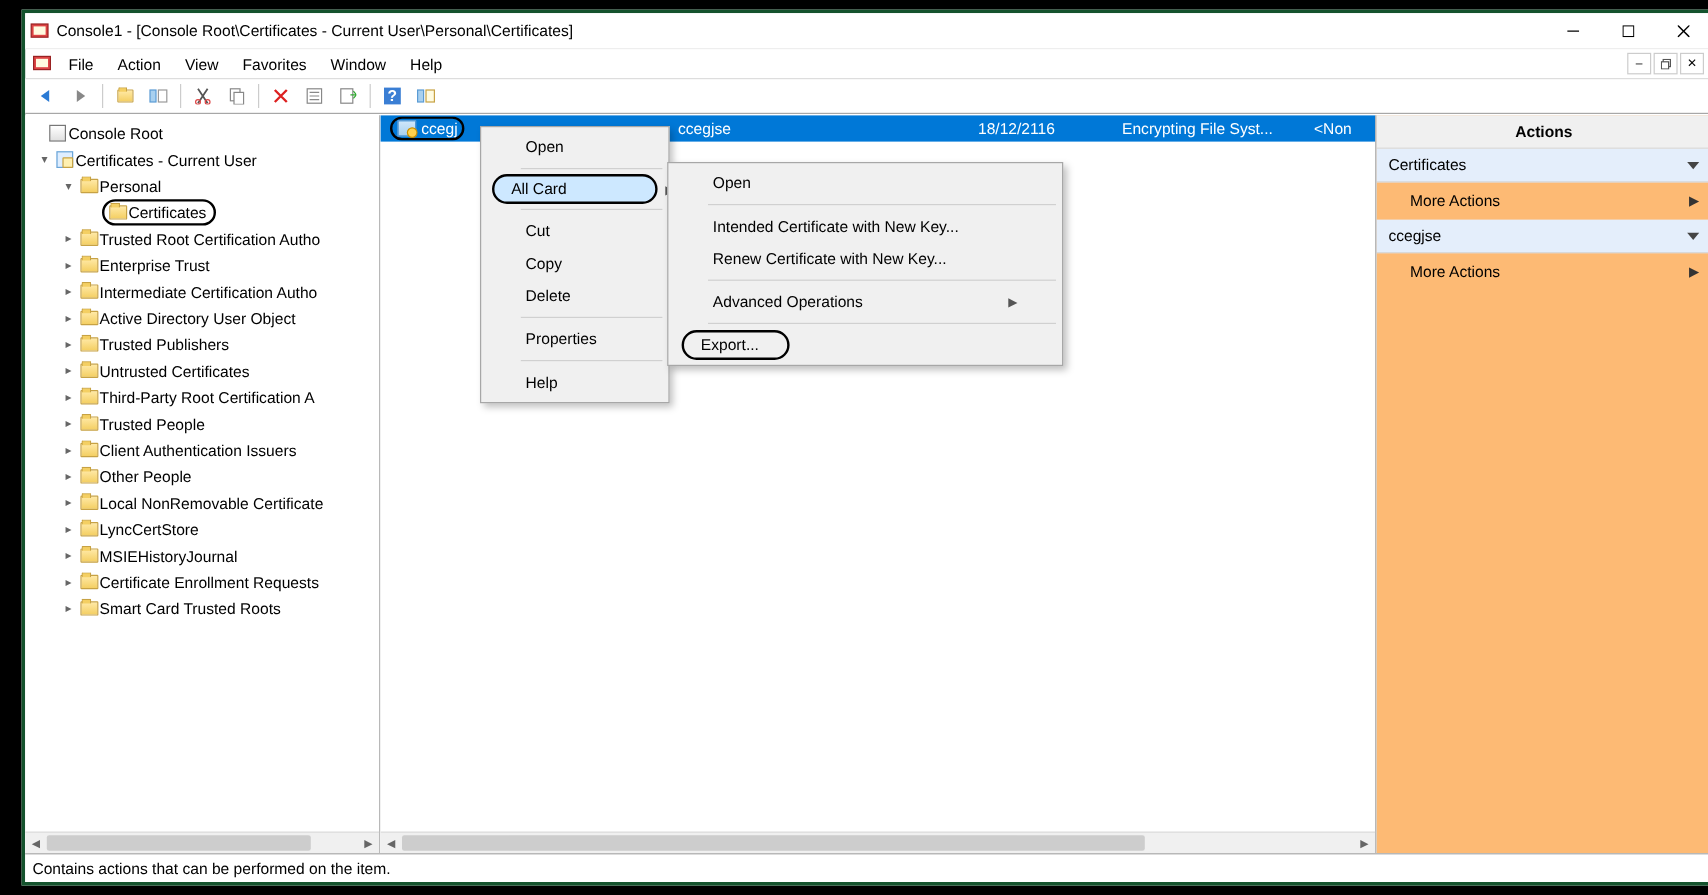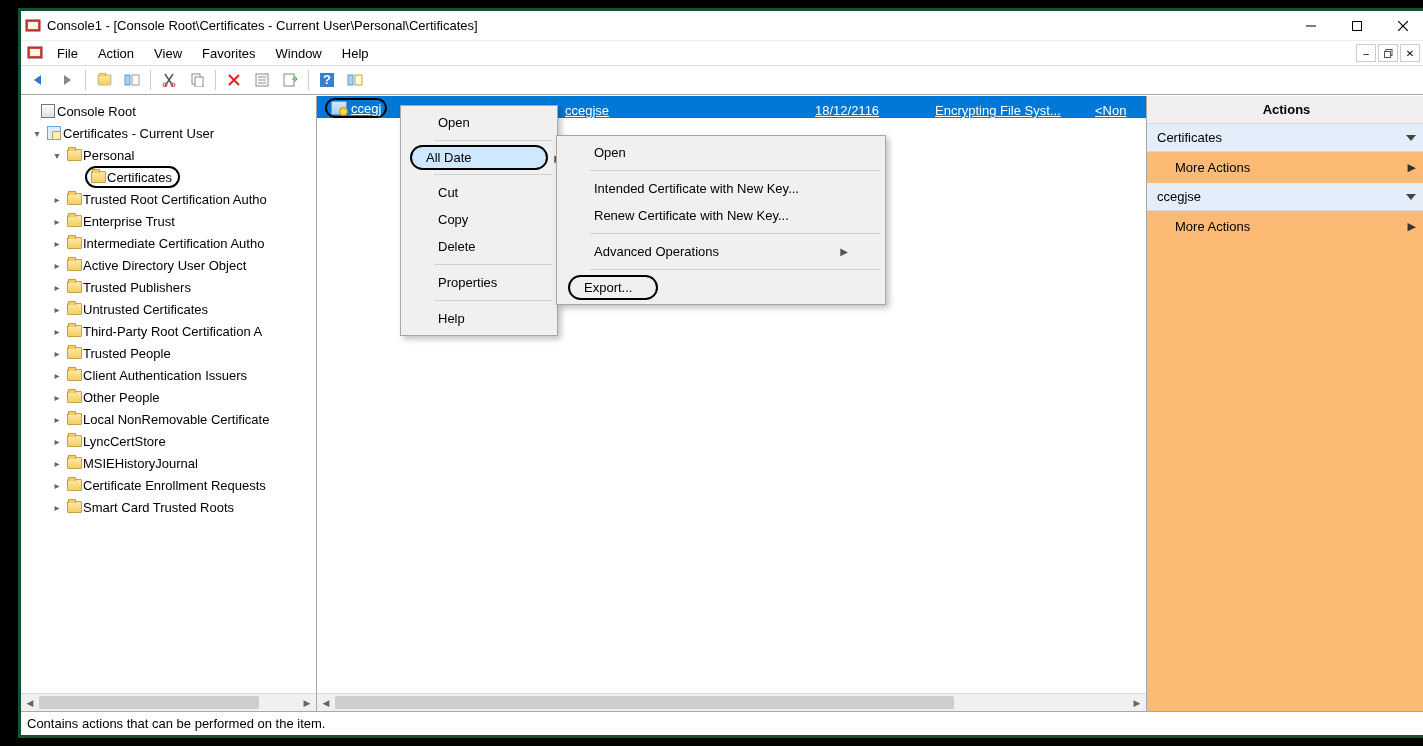--- a/index.html
+++ b/index.html
@@ -43,21 +43,21 @@
 .cert-user-icon { width:14px; height:14px; background:#dfeeff; border:1px solid #6aa5d8; position:relative;}
 .cert-user-icon::after{content:""; position:absolute; bottom:-1px; right:-1px; width:7px;height:7px; background:#fff0b0; border:1px solid #c7a244; border-radius:1px;}
 
 .tree .highlight-oval { border: 2px solid #000; border-radius: 11px; padding: 0 6px 0 2px; display:inline-flex; align-items:center; height:22px;}
 
 
 .list-header { display: flex; height: 28px; border-bottom: 1px solid #d8d8d8; background:#fff;}
 .list-header .col { padding: 5px 8px; border-right: 1px solid #e4e4e4; font-size:13px; color:#000; position:relative; display:flex; align-items:center;}
 .col.sort::after { content: ""; position:absolute; top: -1px; left: 50%; transform: translateX(-50%); width:0;height:0; border-left:5px solid transparent; border-right:5px solid transparent; border-bottom:5px solid #555;}
 .list-body { position:relative; }
-.list-row { display: flex; height: 22px; align-items:flex-end;text-decoration:underline; }
+.list-row { display: flex; height: 22px; align-items:center; }
 .list-row.selected { background: #0078d7; color: #fff; }
 .list-row .cell { padding: 0 8px; overflow:hidden; white-space:nowrap; font-size:13px;}
 .list-row .cell.first { display:flex; align-items:center; }
 .cert-icon { width:16px;height:14px; background:linear-gradient(#cfe7fa,#a8d0ef); border:1px solid #5a9bd4; border-radius:1px; margin-right:4px; display:inline-block; position:relative;}
 .cert-icon::after{content:""; position:absolute; bottom:-2px; right:-2px; width:7px; height:7px; border-radius:50%; background:#ffd24d; border:1px solid #c98f00;}
 .first-oval { border:2px solid #000; border-radius:11px; padding:0 4px; display:inline-flex; align-items:center; height:20px; background:#0078d7;}
 
 
 .ctx-menu { position: absolute; background: #f0f0f0; border: 1px solid #a7a7a7; box-shadow: 3px 3px 6px rgba(0,0,0,0.25); padding: 3px; z-index: 100; margin-top: 13px;}
 .ctx-item { padding: 6px 34px 6px 34px; cursor: default; position:relative; font-size:13px; display:flex; align-items:center; justify-content:space-between;}
@@ -393,21 +393,21 @@
           <div class="cell" style="width:160px">Encrypting File Syst...</div>
           <div class="cell" style="flex:1">&lt;Non</div>
         </div>
 
         <div class="ctx-menu" style="left:83px; top:-4px; width:158px;">
           <div class="ctx-item">
               <span>Open</span>
             </div>
           <div class="ctx-sep"></div>
           <div class="ctx-oval" style="background:#cde8ff; position:relative;">
-             <span>All Date</span>
+             <span>All Card</span>
              <span class="ctx-arrow" style="position:absolute; right:-16px; top:6px;">▶</span>
           </div>
           <div class="ctx-sep"></div>
           <div class="ctx-item">
               <span>Cut</span>
             </div>
           <div class="ctx-item">
               <span>Copy</span>
             </div>
           <div class="ctx-item">

